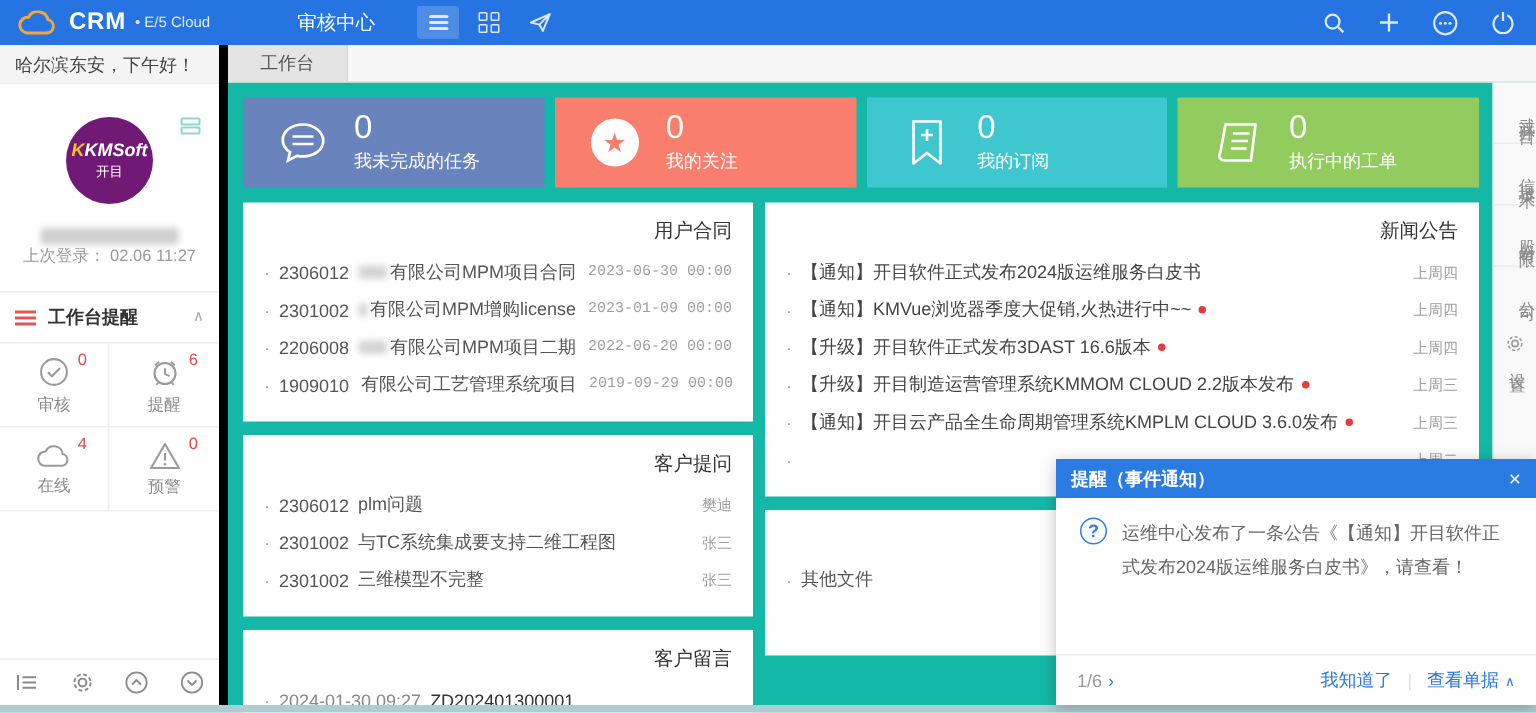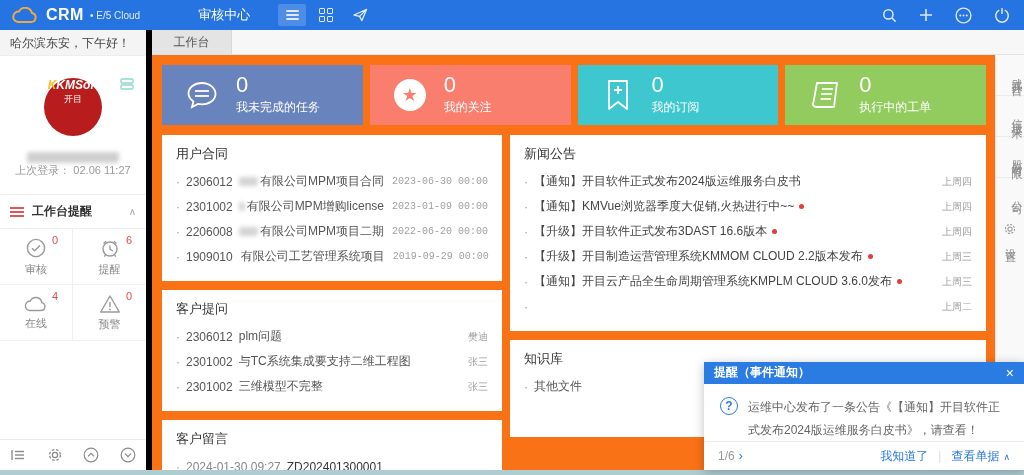--- a/index.html
+++ b/index.html
@@ -25,22 +25,22 @@
   .hdr-right { margin-left:auto; display:flex; align-items:center; margin-right:14px; }
   .hdr-right .ic { margin-left:22px; cursor:pointer; display:flex; align-items:center; }
 
   
   .sidebar { position:absolute; left:0; top:30px; width:152px; height:440px;
     background:#fff; border-right:6px solid #000000; z-index:10; }
   .greeting { height:26px; background:#f4f4f4; font-size:12px; color:#444;
     line-height:26px; padding-left:10px; border-bottom:1px solid #ededed; white-space:nowrap; }
   .profile { position:relative; text-align:center; padding-top:16px; }
   .expand-ic { position:absolute; right:12px; top:22px; cursor:pointer; }
-  .logo-circle { width:58px; height:58px; border-radius:50%; background:#b91c1c;
-    margin:6px auto 0; display:flex; flex-direction:column; align-items:center; }
+  .logo-circle { width:58px; height:58px; border-radius:50%; background:#701a75;
+    margin:6px auto 0; display:flex; flex-direction:column; align-items:center; justify-content:center; }
   .logo-l1 { color:#fff; font-size:12px; font-weight:bold; font-style:italic; }
   .logo-l1 b { color:#f5c02a; }
   .logo-l2 { color:#fff; font-size:9px; margin-top:1px; }
   .redact-name { width:92px; height:11px; margin:16px auto 0; background:#cfcfcf;
     border-radius:2px; filter:blur(2px); }
   .last-login { font-size:11px; color:#9a9a9a; }
   .reminder { margin-top:16px; border-top:1px solid #ededed; }
   .reminder-head { display:flex; align-items:center; height:34px; padding:0 10px;
     border-bottom:1px solid #ededed; }
   .red-burger i { display:block; width:14px; height:2px; background:#e05555; margin:2px 0; }
@@ -50,21 +50,21 @@
   .tile { position:relative; height:56px; border-right:1px solid #f0f0f0; border-bottom:1px solid #f0f0f0;
     display:flex; flex-direction:column; align-items:center; justify-content:center; cursor:pointer; }
   .tile:nth-child(2n) { border-right:none; }
   .tile .cnt { position:absolute; top:5px; right:14px; font-size:11px; color:#e34b4b; }
   .tile .lbl { font-size:11px; color:#8a8a8a; margin-top:3px; }
   .side-toolbar { position:absolute; left:0; bottom:0; width:100%; height:31px;
     border-top:1px solid #ececec; display:flex; align-items:center; justify-content:space-around; background:#fff; }
   .side-toolbar .ic { cursor:pointer; display:flex; align-items:center; }
 
   
-  .main { position:absolute; left:152px; top:30px; right:0; bottom:5px; background:#f97316; }
+  .main { position:absolute; left:152px; top:30px; right:0; bottom:5px; background:#14b8a6; }
   .tabbar { height:25px; background:#f7f7f7; border-bottom:1px solid #e2e2e2; display:flex; }
   .tab { width:80px; background:#e4e4e4; font-size:12px; color:#555; text-align:center;
     line-height:25px; border-right:1px solid #d8d8d8; cursor:pointer; }
   .content { position:absolute; top:25px; left:10px; right:38px; bottom:0; }
 
   .cards { display:flex; gap:7px; margin-top:10px; }
   .card { flex:1; height:60px; display:flex; align-items:center; padding-left:20px;
     color:#fff; cursor:pointer; }
   .card.c0 { background:#6984bc; } .card.c1 { background:#f97e6d; }
   .card.c2 { background:#3ec7ce; } .card.c3 { background:#92cb5e; }
@@ -72,21 +72,21 @@
   .star-circle { width:32px; height:32px; border-radius:50%; background:#fff;
     display:flex; align-items:center; justify-content:center; }
   .star-circle span { color:#f97e6d; font-size:18px; line-height:1; }
   .card .ctext { margin-left:14px; }
   .card .cnum { font-size:22px; line-height:22px; }
   .card .clabel { font-size:12px; margin-top:3px; }
 
   .panels { display:flex; gap:8px; margin-top:10px; align-items:flex-start; }
   .col-left { width:340px; flex:none; }
   .col-right { flex:1; }
-  .panel { background:#fff; padding:10px 14px 12px; margin-bottom:9px; }
+  .panel { background:#fff; padding:10px 14px 12px; margin-bottom:9px;text-align:right; }
   .panel-title { font-size:13px; color:#333; margin-bottom:6px; }
   .row { display:flex; align-items:center; height:25px; font-size:12px; color:#555; white-space:nowrap; }
   .row .bullet { color:#999; margin-right:6px; }
   .row .code { margin-right:6px; }
   .redact { display:inline-block; width:92px; height:9px; background:#d4d4d4;
     border-radius:2px; filter:blur(2px); margin-right:2px; }
   .row .right { margin-left:auto; font-size:10px; color:#a0a0a0; padding-left:8px;font-family:Liberation Mono, monospace; }
   .dot { width:5px; height:5px; background:#e43c3c; border-radius:50%; display:inline-block; margin-left:5px; flex:none; }
   .news-text { overflow:hidden; text-overflow:ellipsis; color:#444; }
   .kb-spacer { height:26px; }
@@ -95,21 +95,21 @@
   .rail { position:absolute; right:0; top:55px; width:29px; bottom:5px;
     background:#f9f9f9; border-left:1px solid #e7e7e7; z-index:5; }
   .rail-tab { writing-mode:vertical-rl; text-orientation:upright; font-size:11px; color:#8a8a8a;
     letter-spacing:3px; padding:14px 0; margin:0 auto; display:block; text-align:center;
     width:100%; border-bottom:1px solid #ececec; cursor:pointer; }
   .rail-settings { display:flex; flex-direction:column; align-items:center; padding-top:10px; cursor:pointer; }
   .rail-settings .txt { writing-mode:vertical-rl; text-orientation:upright; font-size:11px;
     color:#8a8a8a; letter-spacing:3px; margin-top:4px; }
 
   
-  .popup { position:absolute; right:0; bottom:5px; width:320px; height:108px; background:#fff;
+  .popup { position:absolute; right:0; bottom:5px; width:320px; height:164px; background:#fff;
     box-shadow:0 2px 10px rgba(0,0,0,.25); z-index:40; display:flex; flex-direction:column;justify-content:flex-end; }
   .popup-head { height:26px; background:#2b7ce2; color:#fff; display:flex; align-items:center;
     padding:0 10px; font-size:12px; font-weight:bold; }
   .popup-close { margin-left:auto; cursor:pointer; font-size:14px; font-weight:normal; }
   .popup-body { flex:1; padding:12px 16px 0; display:flex; }
   .q-ic { width:18px; height:18px; border:1.5px solid #2b7ce2; border-radius:50%; color:#2b7ce2;
     font-size:12px; font-weight:bold; display:flex; align-items:center; justify-content:center; flex:none; margin-top:1px; }
   .popup-msg { font-size:12px; color:#666; line-height:1.9; margin-left:10px; }
   .popup-foot { height:34px; border-top:1px solid #ececec; display:flex; align-items:center;
     padding:0 14px; font-size:12px; }

